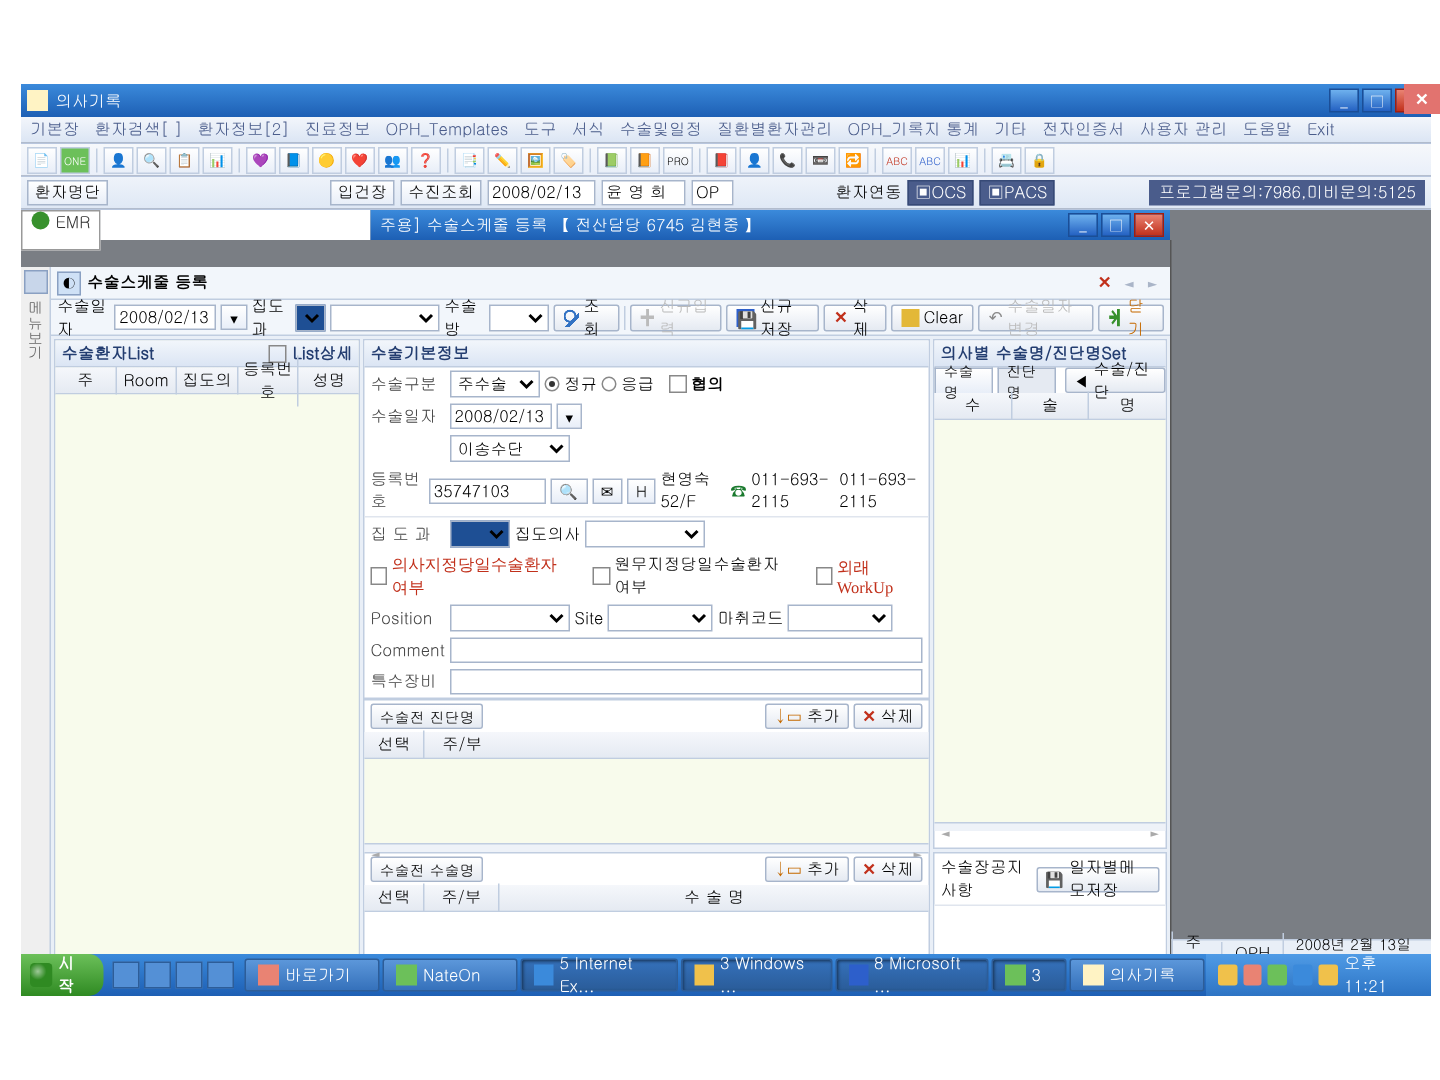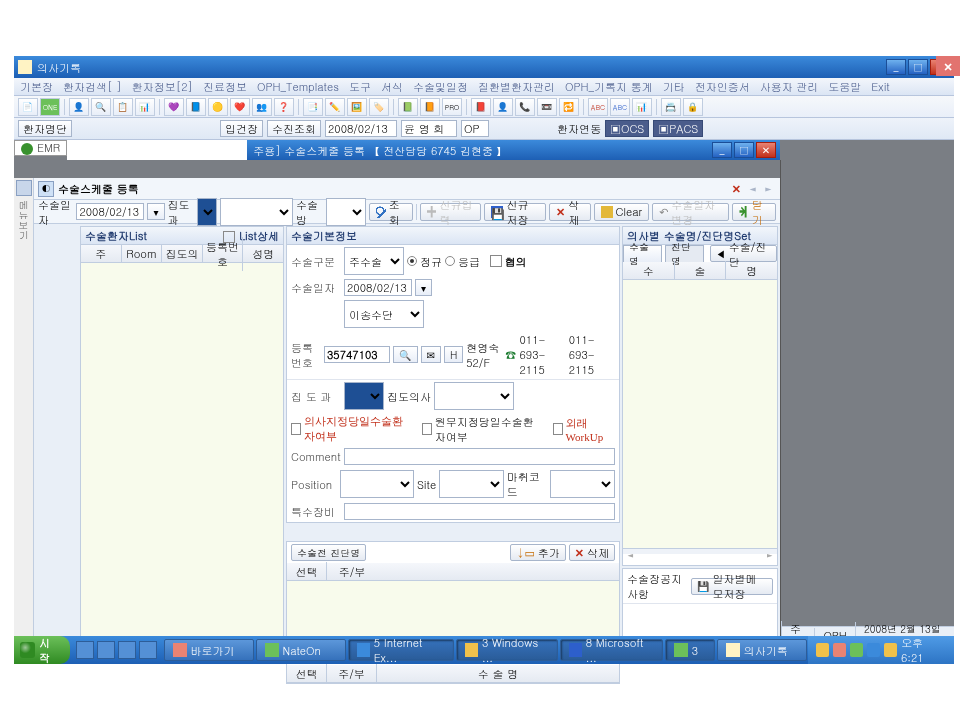--- a/index.html
+++ b/index.html
@@ -26,21 +26,21 @@
 
 
 .patient-row { height: 22px; background: linear-gradient(180deg,#eef3fa,#dfe8f5); display:flex; align-items:center; padding:0 4px; gap:4px; border-bottom:1px solid #b7c5dd; font-size:11px; }
 .small-input { height:17px; border:1px solid #a7b5cb; background:#fff; padding:0 2px; font-size:11px; }
 .label-btn { height:17px; padding: 0 4px; border:1px solid #a7b5cb; background:linear-gradient(180deg,#fff,#e8eef8); display:inline-flex; align-items:center; font-size:11px; cursor:pointer; }
 .label-btn.dark { background:#4a5c8b; color:#fff; border-color:#374a77; }
 .status-right { margin-left:auto; background:#4a5c8b; color:#fff; padding:1px 6px; font-size:11px; }
 
 
 .emr-bar { height:20px; background:linear-gradient(180deg,#3b8adb,#1d5fb4); display:flex; align-items:center; color:#fff; margin-top:0; }
-.emr-left { background:#fff; color:#333; height:16px; display:flex; align-items:flex-end; padding:0 6px; border:1px solid #999; }
+.emr-left { background:#fff; color:#333; height:27px; display:flex; align-items:flex-start; padding:0 6px; border:1px solid #999; }
 .emr-title { margin-left:6px; flex:1; }
 .emr-ctrls { display:flex; gap:2px; margin-right:4px; }
 .gray-right { position:absolute; top:104px; right:0; width:174px; bottom:0; background:#7a7e84; border-left:1px solid #555; }
 
 
 .task-bar { height:18px; background:#e9eff7; border-bottom:1px solid #7f1d1d; display:flex; align-items:center; padding:0 4px; font-size:11px;margin-top:48px; }
 
 
 .side-col { width:20px; background:#efefef; border-right:1px solid #c0cde0; position:absolute; top:122px; left:0; bottom:0; }
 .side-col .sq { width:16px; height:16px; margin:2px auto; background:#c8d6ea; border:1px solid #8aa0c2; }
@@ -51,37 +51,37 @@
 
 
 .tab-header { height:22px; display:flex; align-items:center; border-bottom:1px solid #c0cde0; padding:0 4px; background:#f2f6fb; }
 .tab-back { width:16px; height:16px; background:#cfe1f6; border:1px solid #8aa0c2; margin-right:4px; display:flex; align-items:center; justify-content:center; font-size:9px; cursor:pointer; }
 .tab-title { flex:1; font-size:11px; font-weight:bold; }
 .tab-close { color:#c1301b; font-weight:bold; padding:0 4px; cursor:pointer; }
 .tab-nav { color:#aab5c8; font-size:10px; padding:0 4px; cursor:pointer; }
 
 
 .filter-row { height:24px; background:#f2f6fb; border-bottom:1px solid #c0cde0; display:flex; align-items:center; padding:0 4px; gap:3px; font-size:11px; }
-.combo { height:28px; border:1px solid #a7b5cb; background:#fff; font-size:11px; }
+.combo { height:18px; border:1px solid #a7b5cb; background:#fff; font-size:11px; }
 .combo.blue { background:#1e4f94; }
 .btn { height:18px; padding:0 6px; border:1px solid #a7b5cb; background:linear-gradient(180deg,#fff,#e5eaf2); display:inline-flex; align-items:center; gap:3px; font-size:11px; cursor:pointer; border-radius:2px; }
 .btn.orange { color:#c56a00; }
 .btn .ic { width:12px; height:12px; display:inline-block; }
 .ic-search { background: radial-gradient(circle at 40% 40%, transparent 30%, #3272c3 33%, #3272c3 45%, transparent 48%), linear-gradient(135deg, transparent 55%, #3272c3 56%, #3272c3 70%, transparent 71%); }
 .ic-new { background:#38912d; clip-path: polygon(40% 0,60% 0,60% 40%,100% 40%,100% 60%,60% 60%,60% 100%,40% 100%,40% 60%,0 60%,0 40%,40% 40%); }
 .ic-save { background:#2d5fcb; }
 .ic-del { color:#c1301b; font-weight:bold; }
 .ic-clear { background:#e3b838; }
 .ic-undo { color:#888; }
 .ic-close { background:#38912d; clip-path: polygon(100% 40%,60% 40%,80% 20%,70% 10%,40% 40%,40% 0,20% 0,20% 100%,40% 100%,40% 60%,70% 90%,80% 80%,60% 60%,100% 60%); transform: scaleX(-1); }
 
 
 .main-cols { display:flex; position:absolute; top:46px; left:0; right:0; bottom:0; gap:2px; padding:2px; }
-.col-left { width:204px; background:#f8fbec; border:1px solid #c0cde0;margin-left:44px; }
-.col-mid { flex:1; display:flex; flex-direction:column; gap:18px;border-radius:17px; }
+.col-left { width:204px; background:#f8fbec; border:1px solid #c0cde0; }
+.col-mid { flex:1; display:flex; flex-direction:column; gap:0;border-radius:17px; }
 .col-right { width:156px; display:flex; flex-direction:column; gap:2px; }
 
 .panel { background:#fff; border:1px solid #c0cde0; }
 .panel-head { height:18px; background:linear-gradient(180deg,#f2f6fb,#dbe5f4); border-bottom:1px solid #c0cde0; display:flex; align-items:center; padding:0 4px; font-size:11px; font-weight:bold; color:#233d70; }
 .panel-row { display:flex; align-items:center; padding:2px 4px; gap:3px; font-size:11px; }
 .field-label { width:50px; text-align:left; color:#444; }
 .grid-head { height:18px; background:linear-gradient(180deg,#f5f7fb,#e5eaf2); border-bottom:1px solid #c0cde0; display:flex; align-items:center; font-size:11px; }
 .grid-head span { flex:1; text-align:center; border-right:1px solid #c0cde0; padding:2px 0; }
 .grid-head span:last-child { border-right:none; }
 .grid-body { background:#f8fbec; }
@@ -191,20 +191,21 @@
     <span style="width:140px;"></span>
     <span class="label-btn">입건장</span>
     <span class="label-btn">수진조회</span>
     <input class="small-input" style="width: 72px;" value="2008/02/13">
     <input class="small-input" style="width: 56px;" value="윤 영 희">
     <input class="small-input" style="width: 28px;" value="OP">
     <span style="width:60px;"></span>
     <span>환자연동</span>
     <span class="label-btn dark">▣ <span>OCS</span></span>
     <span class="label-btn dark">▣ <span>PACS</span></span>
+    <span class="status-right">프로그램문의:7986,미비문의:5125</span>
   </div>
 
   <div style="height:20px; display:flex;">
     <div class="emr-left">
       <span style="width:12px;height:12px;background:#38912d;border-radius:50%;margin-right:4px;display:inline-block;"></span>
       <span>EMR</span>
     </div>
     <div style="flex:0 0 180px;background:#fff;"></div>
     <div class="emr-bar" style="flex:1;">
       <span class="emr-title">주용] 수술스케줄 등록  【 전산담당 6745 김현중 】</span>
@@ -322,21 +323,21 @@
             <span class="field-label">수술일자</span>
             <input class="small-input" style="width: 68px;" value="2008/02/13">
             <span class="label-btn btn-small">▾</span>
           </div>
           <div class="panel-row">
             <span class="field-label"></span>
             <select class="combo" style="width:80px;"><option>이송수단</option></select>
           </div>
           <div class="panel-row">
             <span class="field-label">등록번호</span>
-            <input class="small-input" style="width: 66px; font-weight: bold;" value="35747103">
+            <input class="small-input" style="width: 78px;" value="35747103">
             <span class="label-btn btn-small">🔍</span>
             <span class="label-btn btn-small">✉</span>
             <span class="label-btn btn-small">H</span>
             <span>현영숙 52/F</span>
             <span class="phone-icon">☎</span>
             <span>011-693-2115</span>
             <span>011-693-2115</span>
           </div>
           <div class="panel-row" style="border-top:1px solid #e0e5ee;">
             <span class="field-label">집 도 과</span>
@@ -348,30 +349,30 @@
             <span class="checkbox"></span>
             <span class="red-text">의사지정당일수술환자여부</span>
             &nbsp;&nbsp;
             <span class="checkbox"></span>
             <span>원무지정당일수술환자여부</span>
             &nbsp;&nbsp;
             <span class="checkbox"></span>
             <span class="red-text">외래 WorkUp</span>
           </div>
           <div class="panel-row">
-            <span class="field-label">Comment</span>
-            <input class="small-input" style="flex: 1 1 0%;">
-          </div>
-          <div class="panel-row">
             <span class="field-label">Position</span>
             <select class="combo" style="width:80px;"></select>
             <span>Site</span>
             <select class="combo" style="width:70px;"></select>
             <span>마취코드</span>
             <select class="combo" style="width:70px;"></select>
+          </div>
+          <div class="panel-row">
+            <span class="field-label">Comment</span>
+            <input class="small-input" style="flex: 1 1 0%;">
           </div>
           <div class="panel-row">
             <span class="field-label">특수장비</span>
             <input class="small-input" style="flex: 1 1 0%;">
           </div>
         </div>
 
         <div class="panel" style="flex:1;">
           <div class="panel-row">
             <span class="btn btn-small">수술전 진단명</span>
@@ -489,15 +490,15 @@
   <div class="task-btn">
       <span class="task-icon" style="background:#fff3c4;"></span>
       <span>의사기록</span>
     </div>
   <div class="tray">
     <span class="tray-icon"></span>
     <span class="tray-icon" style="background:#e98373;"></span>
     <span class="tray-icon" style="background:#6cc05a;"></span>
     <span class="tray-icon" style="background:#3b8adb;"></span>
     <span class="tray-icon"></span>
-    <span>오후 6:21</span>
+    <span>오후 11:21</span>
   </div>
 </div>
 
 </body></html>

